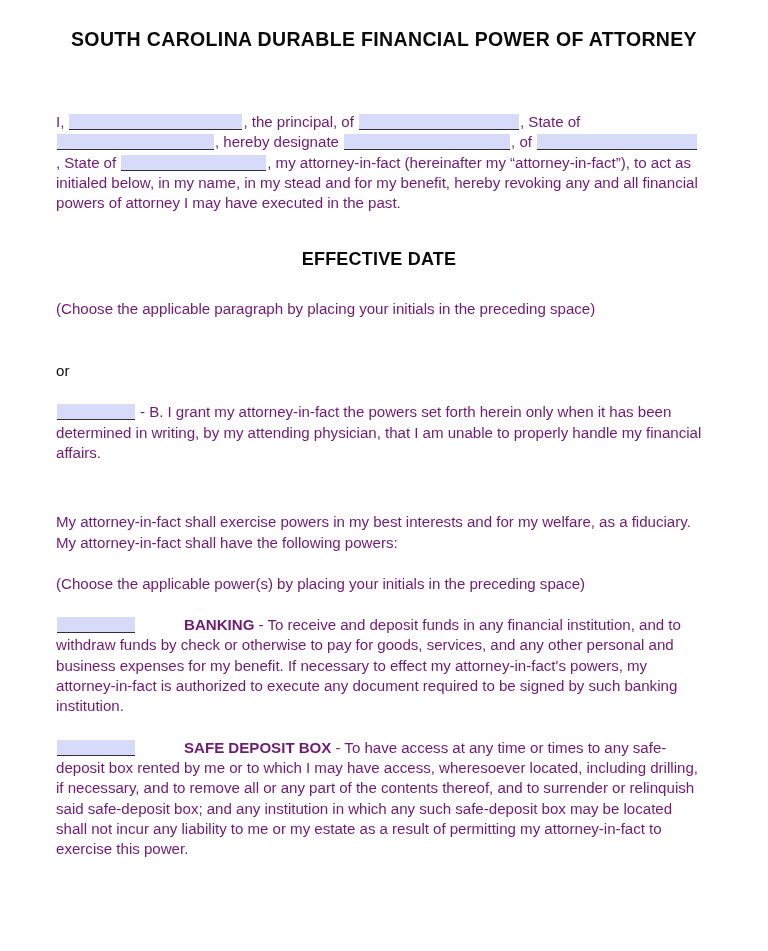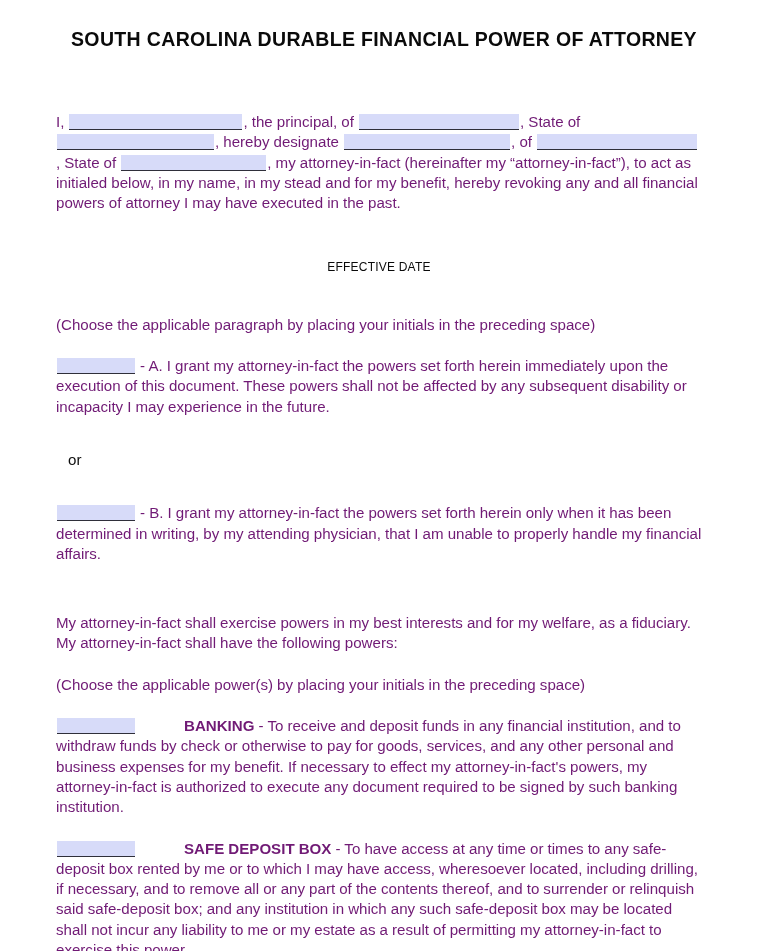--- a/index.html
+++ b/index.html
@@ -43,24 +43,24 @@
   }
   p.para {
     margin: 0;
     font-size: 15.1px;
     line-height: 20.3px;
     color: #701a75;
     text-align: left;
     word-spacing: -0.1px;
   }
   .section-head {
-    margin: 16px;
+    margin: 8px;
     text-align: center;
-    font-size: 12px;
-    font-weight: normal;
+    font-size: 18px;
+    font-weight: bold;
     letter-spacing: 0.2px;
     color: #0a0a0a;
     line-height: 20.3px;
   }
   .gap-md { height: 21px; }
   .gap-xl { height: 28px; }
 
   
   .blank {
     display: inline-block;
@@ -71,21 +71,21 @@
     margin: 0 1px;
   }
   .blank.w-name    { width: 173px; }
   .blank.w-city    { width: 160px; }
   .blank.w-state   { width: 157px; }
   .blank.w-desig   { width: 166px; }
   .blank.w-state2  { width: 145px; }
   .blank.w-initial { width: 78px; }
 
   .bold-lbl { font-weight: bold; padding-left: 48px; }
-  .or-line { font-size: 15.1px; line-height: 20.3px; margin: 12px; }
+  .or-line { font-size: 15.1px; line-height: 20.3px; margin: 0; }
 </style>
 </head>
 <body>
 
 <div class="page">
 
   <div class="doc-title">SOUTH CAROLINA DURABLE FINANCIAL POWER OF ATTORNEY</div>
 
   <div class="body-col">
 
@@ -94,21 +94,20 @@
     <div class="gap-xl"></div>
 
     <div class="section-head">EFFECTIVE DATE</div>
 
     <div class="gap-md"></div>
 
     <p class="para">(Choose the applicable paragraph by placing your initials in the preceding space)</p>
 
     <div class="gap-md"></div>
 
-    <p class="para"><span class="blank w-initial"></span><span> - A. I grant my attorney-in-fact the powers set forth herein immediately upon the execution of this document. These powers shall not be affected by any subsequent disability or incapacity I may experience in the future.</span></p>
 
     <div class="gap-md"></div>
 
     <p class="or-line">or</p>
 
     <div class="gap-md"></div>
 
     <p class="para"><span class="blank w-initial"></span><span> - B. I grant my attorney-in-fact the powers set forth herein only when it has been determined in writing, by my attending physician, that I am unable to properly handle my financial affairs.</span></p>
 
     <div class="gap-xl"></div>

